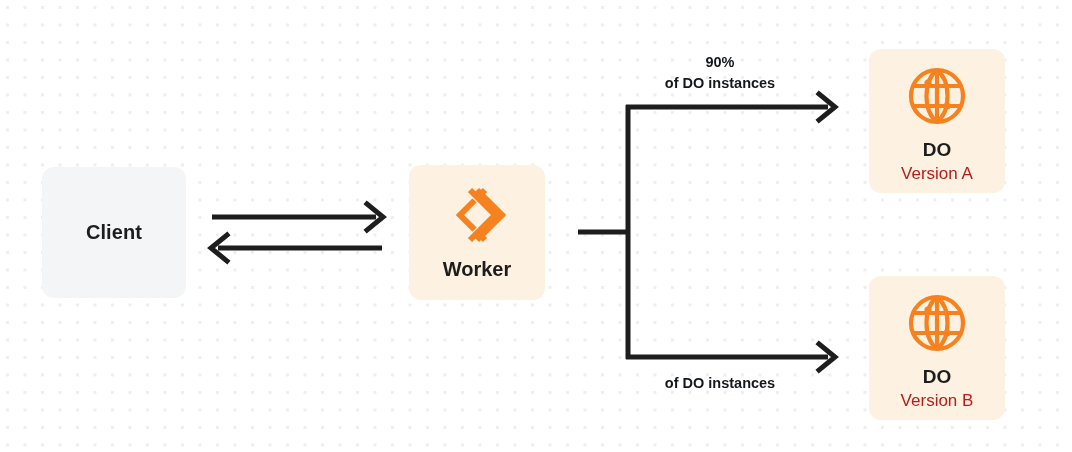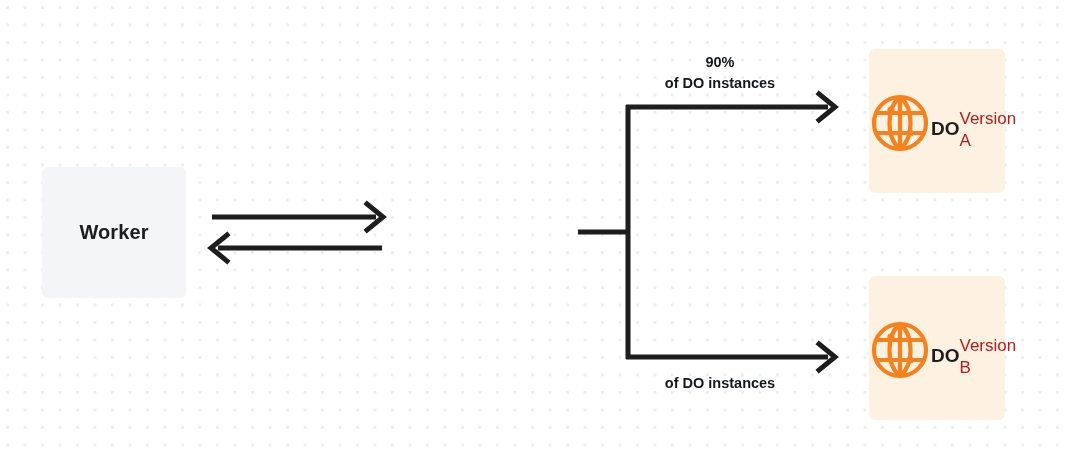--- a/index.html
+++ b/index.html
@@ -21,22 +21,23 @@
     background-color: #ffffff;
     background-image: radial-gradient(circle at 1.6px 1.6px, #eeeeee 1.6px, rgba(255,255,255,0) 1.7px);
     background-size: 17.5px 17.5px;
     background-position: 6px 6px;
     overflow: hidden;
   }
 
   .node {
     position: absolute;
     box-sizing: border-box;
-    border-radius: 6px;
+    border-radius: 12px;
     display: flex;
+    flex-direction: column;
     align-items: center;
     justify-content: center;
   }
 
   
   #client-node {
     left: 42px;
     top: 167px;
     width: 144px;
     height: 131px;
@@ -154,23 +155,37 @@
       <polyline points="819,94 835,107 819,120" fill="none" stroke="#1d1d1d" stroke-width="5" stroke-linecap="square" stroke-linejoin="miter"></polyline>
     </g>
 
     <g>
       <line x1="626" y1="357" x2="828" y2="357" stroke="#1d1d1d" stroke-width="5" stroke-linecap="butt"></line>
       <polyline points="819,344 835,357 819,370" fill="none" stroke="#1d1d1d" stroke-width="5" stroke-linecap="square" stroke-linejoin="miter"></polyline>
     </g>
   </svg>
 
   <div class="node" id="client-node">
+    <div class="node-title">Client</div>
+  </div>
+
+  <div class="node" id="worker-node">
+    <div class="node-icon">
+      <svg width="62" height="62" viewBox="0 0 62 62" xmlns="http://www.w3.org/2000/svg">
+
+        <polyline points="39,6 14,31 39,56" fill="none" stroke="#f6821f" stroke-width="6" stroke-linecap="butt" stroke-linejoin="miter"></polyline>
+
+        <polyline points="31,6 56,31 31,56" fill="none" stroke="#f6821f" stroke-width="6" stroke-linecap="butt" stroke-linejoin="miter"></polyline>
+
+        <polyline points="21,6 46,31 21,56" fill="none" stroke="#fdf1e1" stroke-width="4" stroke-linecap="butt" stroke-linejoin="miter"></polyline>
+        <polyline points="24,6 49,31 24,56" fill="none" stroke="#f6821f" stroke-width="6" stroke-linecap="butt" stroke-linejoin="miter"></polyline>
+      </svg>
+    </div>
     <div class="node-title">Worker</div>
   </div>
-
 
   <div class="node do-node" id="do-node-a">
     <div class="node-icon">
       <svg width="62" height="62" viewBox="0 0 62 62" xmlns="http://www.w3.org/2000/svg">
         <g fill="none" stroke="#f6821f" stroke-width="4.2">
           <circle cx="31" cy="31" r="26"></circle>
           <line x1="31" y1="5" x2="31" y2="57"></line>
           <line x1="7" y1="21" x2="55" y2="21"></line>
           <line x1="7" y1="41" x2="55" y2="41"></line>
           <path d="M31 5 C 17 16, 17 46, 31 57"></path>

